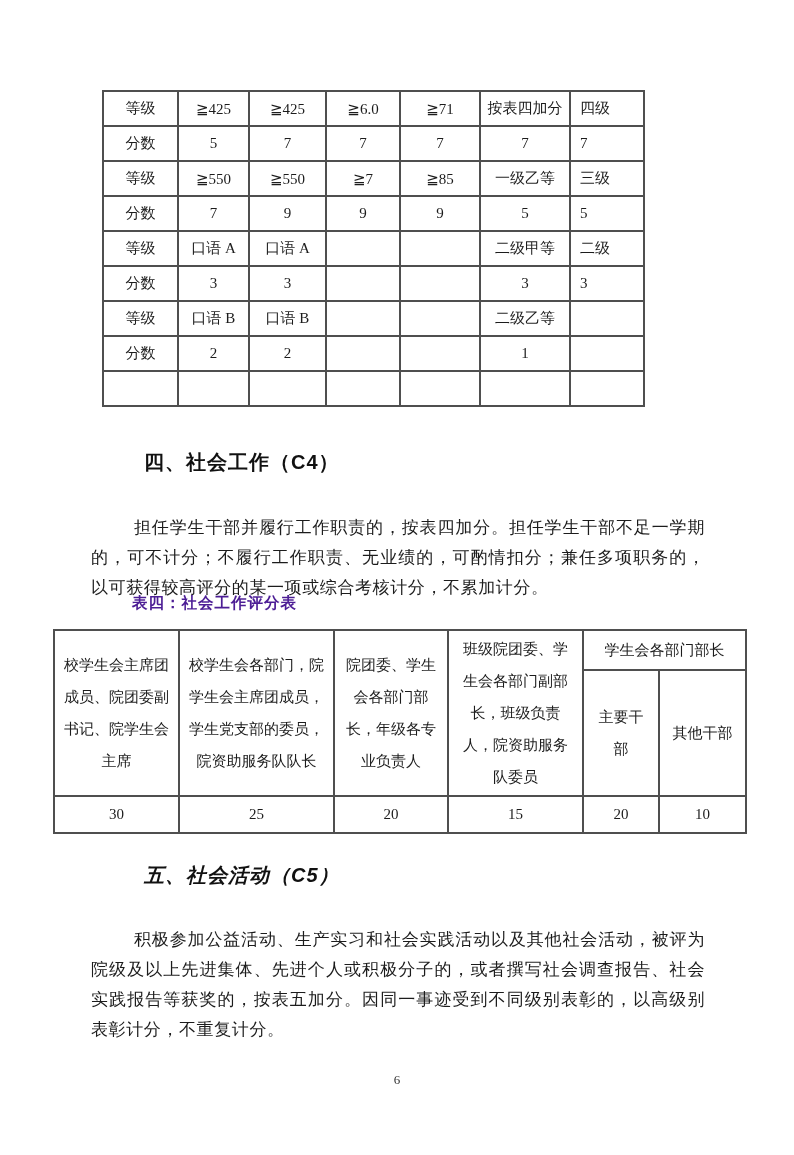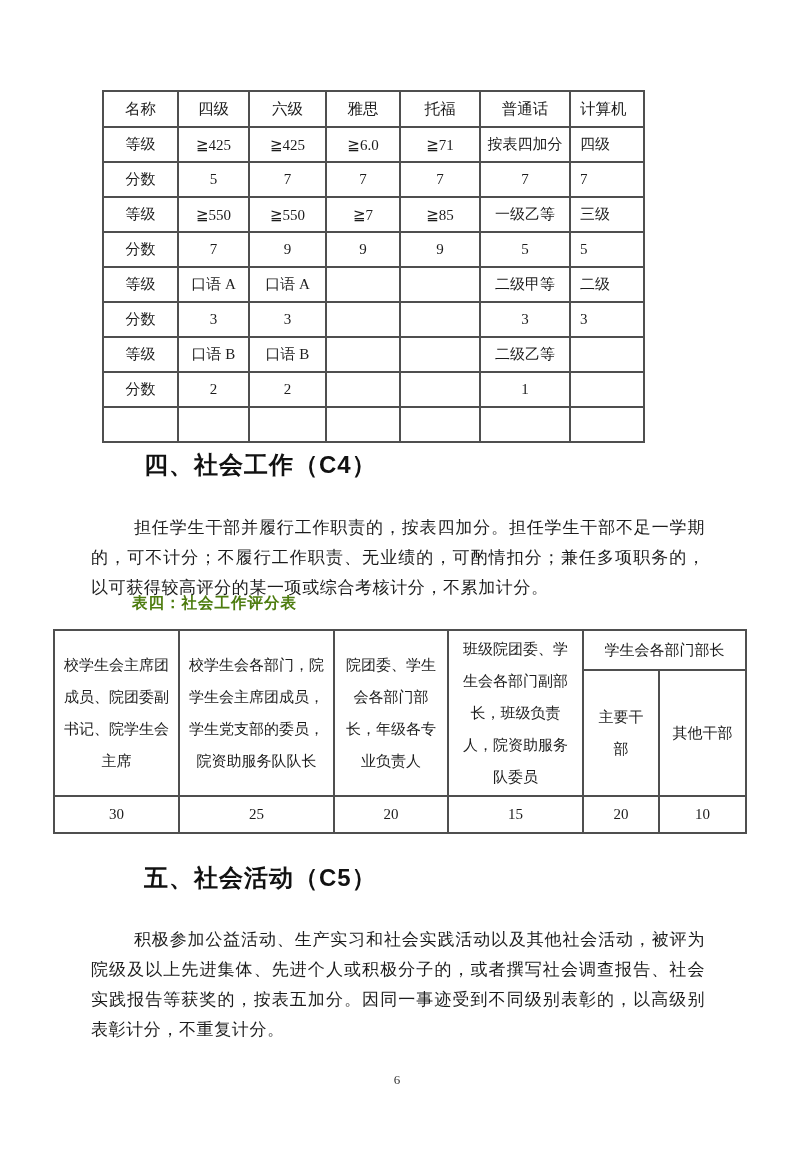--- a/index.html
+++ b/index.html
@@ -30,58 +30,49 @@
   
   #work-table { width:692px; }
   #work-table td { font-size:15px; line-height:32px; padding:2px 8px; }
   #work-table .grp { height:33px; line-height:normal; }
   #work-table .sub { height:115px;border-radius:27px; }
   #work-table .vals td { height:31px; line-height:normal; }
 
   
   .sec-heading {
     font-family:"Liberation Sans", sans-serif;
-    font-size:24px; font-weight:bold; letter-spacing:1px; color:#111;
+    font-size:20px; font-weight:bold; letter-spacing:1px; color:#111;
   }
   .body-par {
     width:614px; font-size:17px; line-height:30px;
     text-align:justify; text-indent:43px; letter-spacing:0.6px;
     color:#1c1c1c;
     margin-top:24px;
   }
   .tbl-caption {
-    font-size:15.5px; font-weight:bold; letter-spacing:1px; color:#4d7c0f;font-family:Liberation Serif, serif;
+    font-size:15.5px; font-weight:bold; letter-spacing:1px; color:#4c1d95;font-family:Liberation Serif, serif;
   }
   .page-num {
     width:794px; text-align:center; font-size:13px; color:#333;
   }
 </style>
 </head>
 <body>
 
 <table id="score-table" class="abs" style="left:102px; top:90px;">
   <colgroup>
     <col style="width:75px">
       <col style="width:71px">
       <col style="width:77px">
     <col style="width:74px">
       <col style="width:80px">
       <col style="width:90px">
     <col style="width:74px">
   </colgroup>
   <tbody>
-      <tr class="head-row">
-        <td>名称</td>
-        <td>四级</td>
-        <td>六级</td>
-        <td>雅思</td>
-        <td>托福</td>
-        <td>普通话</td>
-        <td class="lastcol">计算机</td>
-      </tr>
       <tr>
         <td>等级</td>
         <td>≧425</td>
         <td>≧425</td>
         <td>≧6.0</td>
         <td>≧71</td>
         <td>按表四加分</td>
         <td class="lastcol">四级</td>
       </tr>
       <tr>
@@ -190,17 +181,17 @@
       <td>30</td>
       <td>25</td>
       <td>20</td>
       <td>15</td>
       <td>20</td>
       <td>10</td>
     </tr>
   </tbody>
 </table>
 
-<div class="abs sec-heading" style="left:144px; top:862px;">五、社会活动（C5）</div>
+<div class="abs sec-heading" style="left:144px; top:862px;font-style:italic;">五、社会活动（C5）</div>
 
 <div class="abs body-par" style="left:91px; top:901px;">积极参加公益活动、生产实习和社会实践活动以及其他社会活动，被评为院级及以上先进集体、先进个人或积极分子的，或者撰写社会调查报告、社会实践报告等获奖的，按表五加分。因同一事迹受到不同级别表彰的，以高级别表彰计分，不重复计分。</div>
 
 <div class="abs page-num" style="left:0; top:1072px;">6</div>
 
 </body></html>

